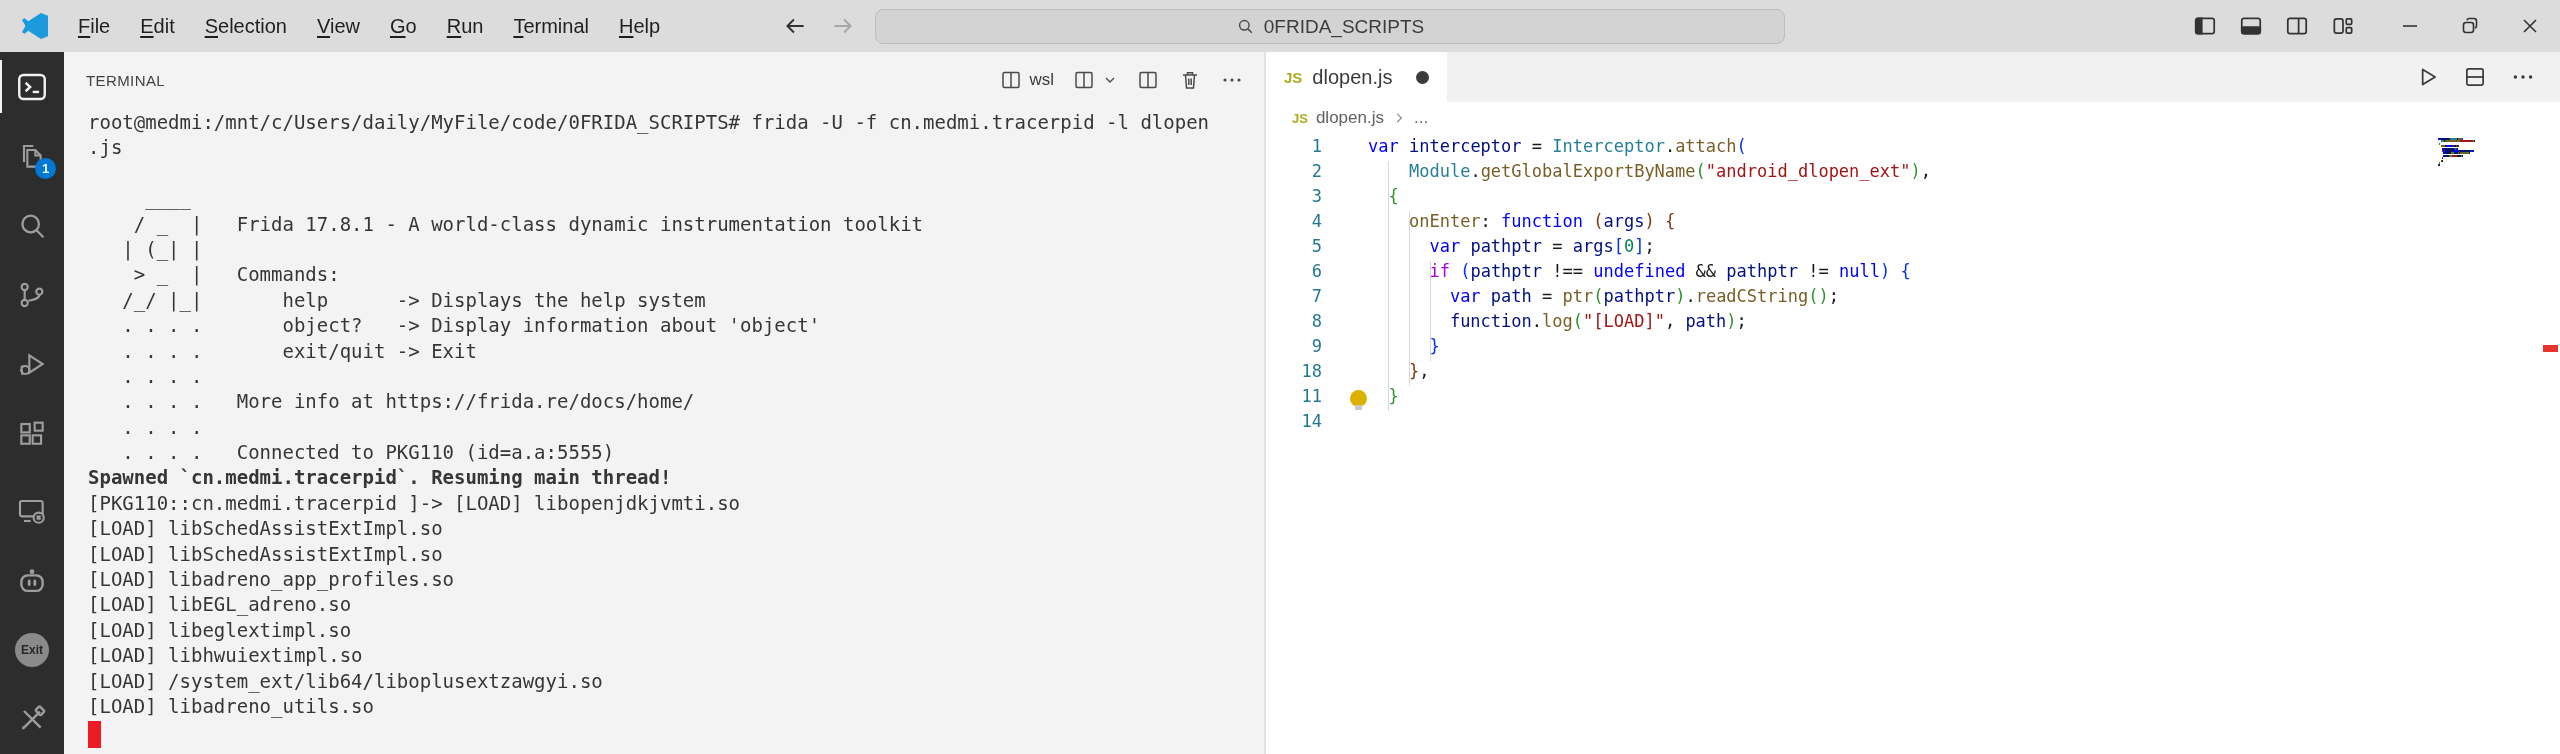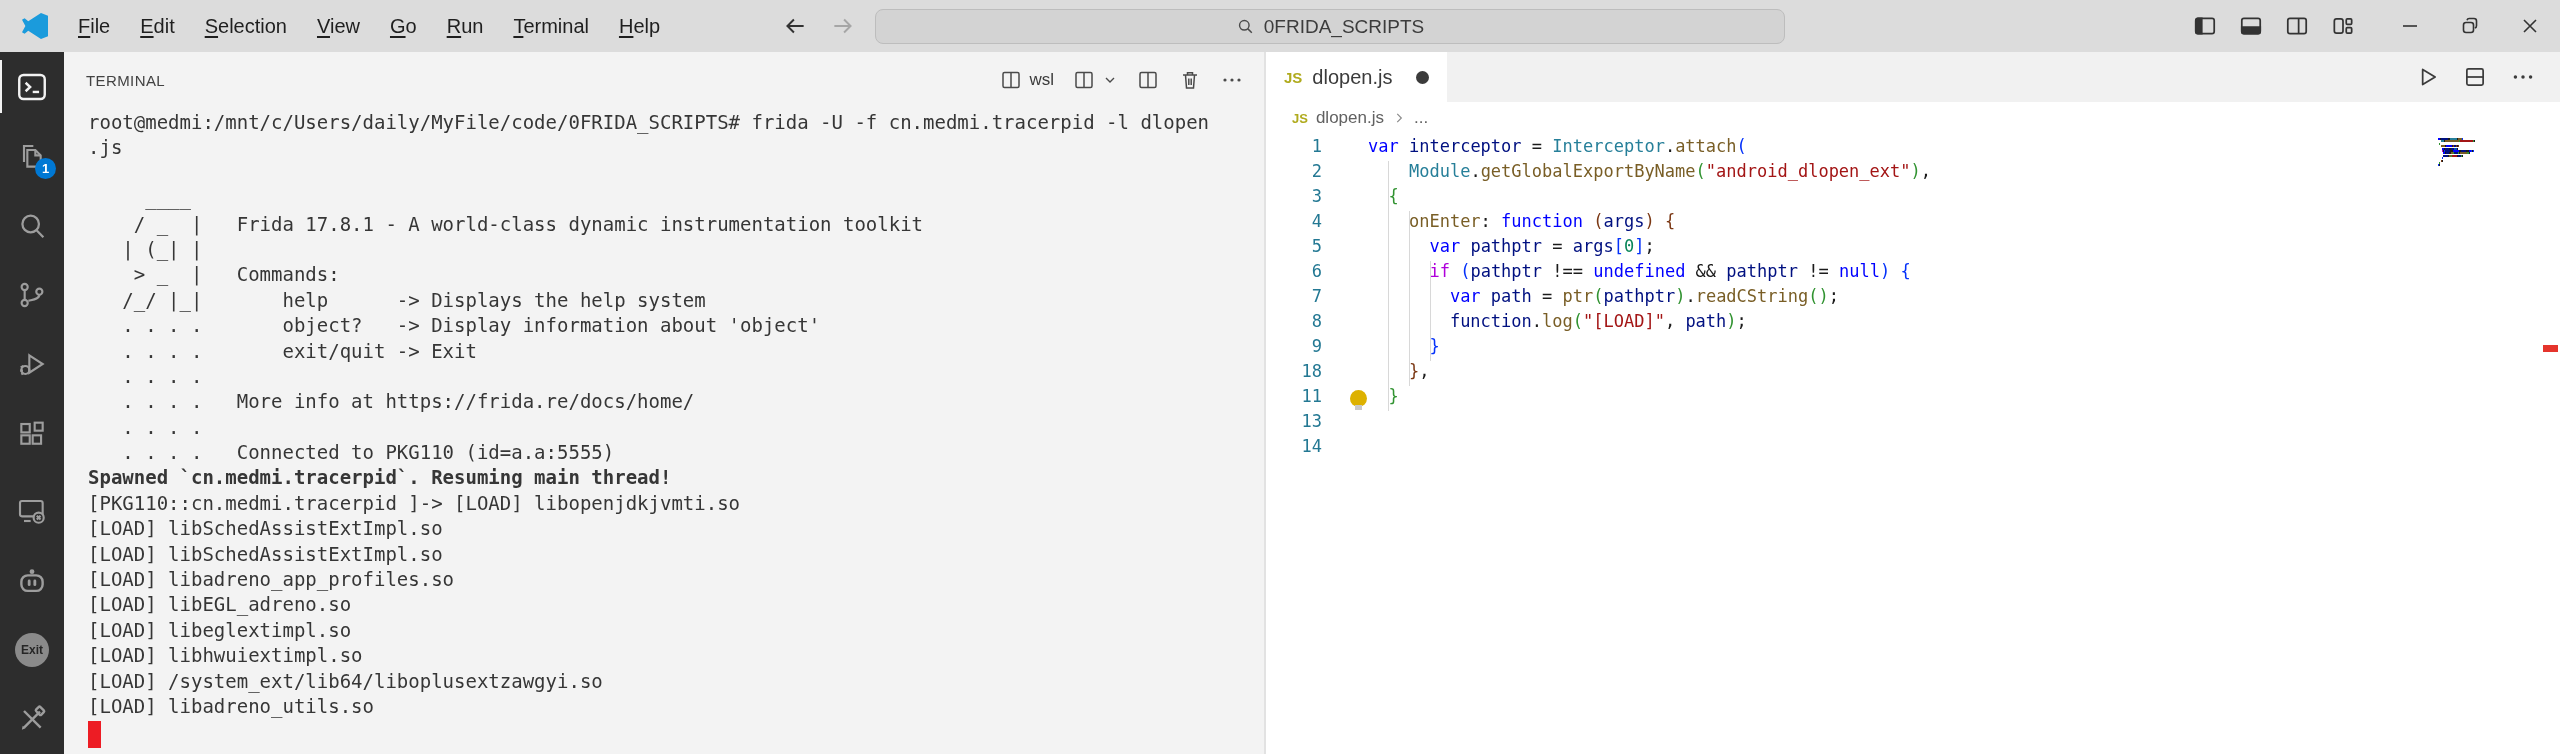--- a/index.html
+++ b/index.html
@@ -373,24 +373,20 @@
             </div>
             <div class="code-row">
               <span class="ln">18</span>
               <span class="lc">    <span class="c-b3">}</span><span class="c-def">,</span></span>
             </div>
             <div class="code-row">
               <span class="ln">11</span>
               <span class="lc">  <span class="c-b2">}</span></span>
             </div>
             <div class="code-row">
-              <span class="ln">13</span>
-              <span class="lc"></span>
-            </div>
-            <div class="code-row">
               <span class="ln">14</span>
               <span class="lc"></span>
             </div>
           </div>
         <div class="bulb" style="top:256px"></div>
       </div>
 
       <div class="minimap" id="minimap">
           <div class="mm-row"><span class="mm-seg" style="width: 0px;"></span><span class="mm-seg" style="width: 1.95px; background: rgb(0, 0, 255);"></span><span class="mm-seg" style="width: 1px; background: rgb(27, 27, 27);"></span><span class="mm-seg" style="width: 7.15px; background: rgb(0, 16, 128);"></span><span class="mm-seg" style="width: 1.95px; background: rgb(27, 27, 27);"></span><span class="mm-seg" style="width: 7.15px; background: rgb(38, 127, 153);"></span><span class="mm-seg" style="width: 1px; background: rgb(27, 27, 27);"></span><span class="mm-seg" style="width: 3.9px; background: rgb(121, 94, 38);"></span><span class="mm-seg" style="width: 1px; background: rgb(4, 49, 250);"></span></div>
           <div class="mm-row"><span class="mm-seg" style="width: 2.6px;"></span><span class="mm-seg" style="width: 3.9px; background: rgb(38, 127, 153);"></span><span class="mm-seg" style="width: 1px; background: rgb(27, 27, 27);"></span><span class="mm-seg" style="width: 13.65px; background: rgb(121, 94, 38);"></span><span class="mm-seg" style="width: 1px; background: rgb(49, 147, 49);"></span><span class="mm-seg" style="width: 13px; background: rgb(163, 21, 21);"></span><span class="mm-seg" style="width: 1px; background: rgb(49, 147, 49);"></span><span class="mm-seg" style="width: 1px; background: rgb(27, 27, 27);"></span></div>

